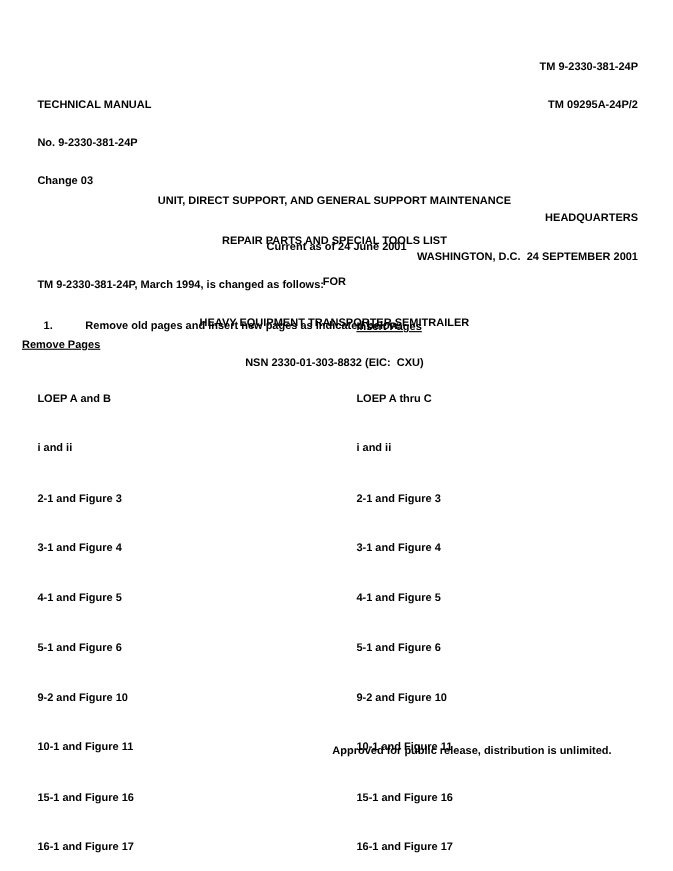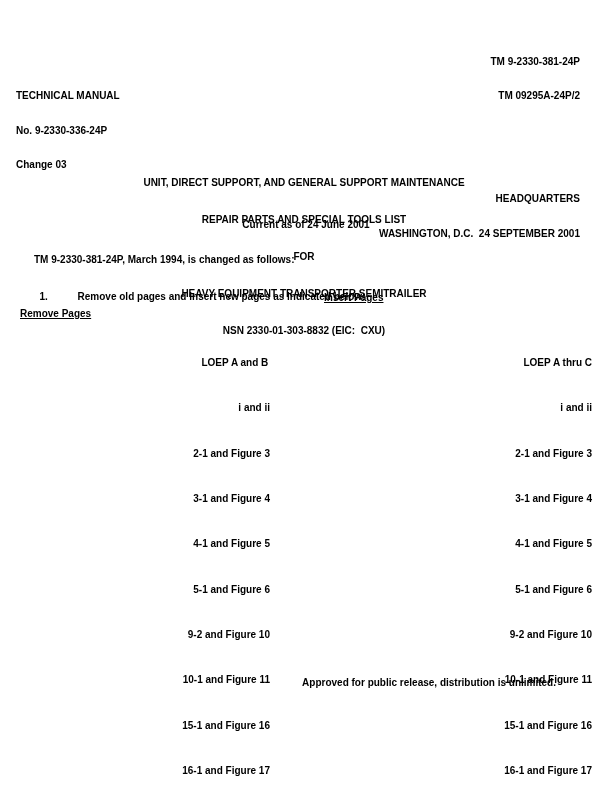--- a/index.html
+++ b/index.html
@@ -14,21 +14,21 @@
     font-weight: 700;
     font-size: 10px;
     overflow: hidden;
   }
   span, div { white-space: pre; }
 
   
   .header-block {
     position: absolute;
     top: 34px;
-    left: 16px;
+    left: 34px;
     right: 32px;
   }
   .hdr-row {
     display: flex;
     justify-content: space-between;
     line-height: 12.33px;
     height: 12.33px;
   }
 
   
@@ -84,30 +84,28 @@
   .page-list {
     position: absolute;
     top: 335px;
     left: 34px;
     right: 20px;
   }
   .list-row {
     display: flex;
     line-height: 12.33px;
     height: 12.33px;
-    justify-content: flex-end;
   }
   .cell-remove {
     display: inline-block;
     width: 290px;
     flex: 0 0 290px;
   }
   .cell-insert {
     display: inline-block;
-    margin-left: 32px;
   }
 
   .approval-line {
     position: absolute;
     top: 677px;
     left: 0;
     width: 556px;
     text-align: right;
     line-height: 12.33px;
   }
@@ -118,21 +116,21 @@
 <div class="header-block">
   <div class="hdr-row">
     <span></span>
     <span>TM 9-2330-381-24P</span>
   </div>
   <div class="hdr-row">
     <span>TECHNICAL MANUAL</span>
     <span>TM 09295A-24P/2</span>
   </div>
   <div class="hdr-row">
-    <span>No. 9-2330-336-24P</span>
+    <span>No. 9-2330-381-24P</span>
     <span></span>
   </div>
   <div class="hdr-row">
     <span>Change 03</span>
     <span></span>
   </div>
   <div class="hdr-row">
     <span></span>
     <span>HEADQUARTERS</span>
   </div>

